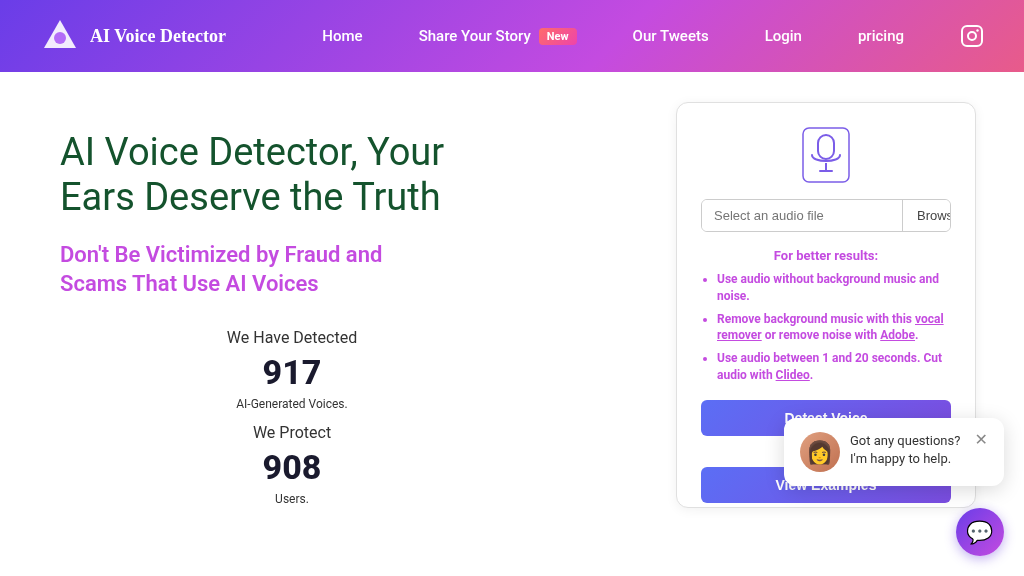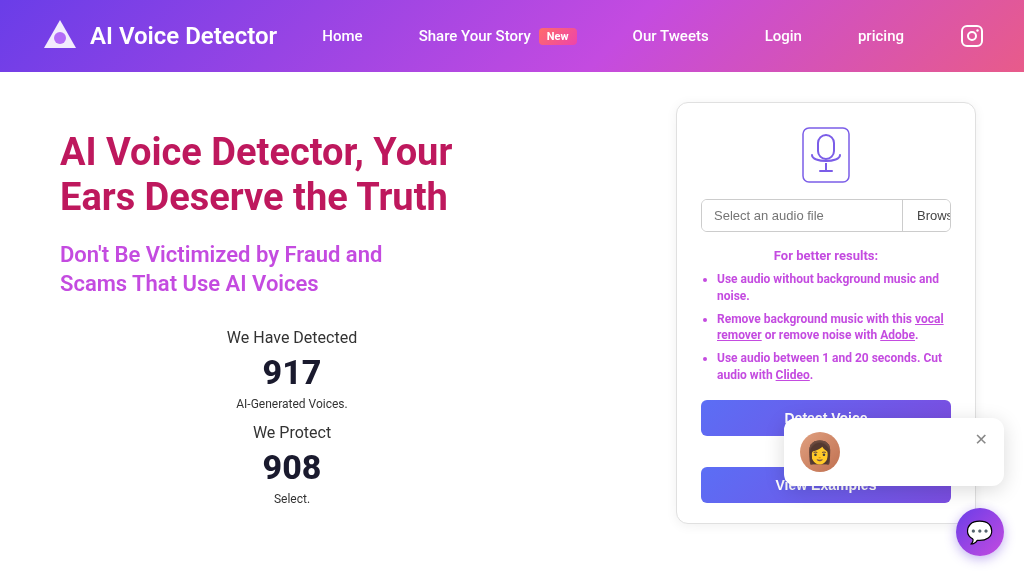--- a/index.html
+++ b/index.html
@@ -26,23 +26,24 @@
       align-items: center;
       gap: 10px;
       flex-shrink: 0;
     }
     .logo-icon {
       width: 40px;
       height: 40px;
     }
     .logo-text {
       color: white;
-      font-size: 24px;
+      font-size: 18px;
       font-weight: 600;
       white-space: nowrap;
+      font-family: Liberation Serif, serif;
     }
     .nav {
       display: flex;
       align-items: center;
       gap: 56px;
       margin-left: auto;
     }
     .nav-item {
       color: white;
       font-size: 15px;
@@ -80,22 +81,22 @@
     
     .left-panel {
       flex: 1;
       display: flex;
       flex-direction: column;
       justify-content: center;
       padding: 40px 60px;
     }
     .main-title {
       font-size: 38px;
-      font-weight: 700;
-      color: #be185d;
+      font-weight: 400;
+      color: #14532d;
       line-height: 1.2;
       margin-bottom: 20px;
     }
     .subtitle {
       font-size: 22px;
       font-weight: 600;
       color: #c44be0;
       line-height: 1.3;
       margin-bottom: 30px;
     }
@@ -126,21 +127,21 @@
       display: flex;
       align-items: flex-start;
       justify-content: center;
       padding: 20px;
       padding-top: 30px;
     }
     .upload-card {
       width: 300px;
       border: 1.5px solid #e0e0e0;
       border-radius: 12px;
-      padding: 24px 24px 20px;
+      padding: 24px 24px 4px;
       background: white;
       box-shadow: 0 2px 12px rgba(0,0,0,0.06);
       margin-left: 44px;
     }
     .mic-icon-area {
       display: flex;
       justify-content: center;
       margin-bottom: 16px;
     }
     .mic-svg {
@@ -339,21 +340,21 @@
       <span>Scams That Use AI Voices</span>
     </p>
     <div class="stat-row">
       <span>We Have Detected</span>
       <span class="stat-number">917</span>
       <span class="stat-label">AI-Generated Voices.</span>
     </div>
     <div class="stat-row">
       <span>We Protect</span>
       <span class="stat-number">908</span>
-      <span class="stat-label">Select.</span>
+      <span class="stat-label">Users.</span>
     </div>
   </div>
 
   <div class="right-panel">
     <div class="upload-card">
 
       <div class="mic-icon-area">
         <svg class="mic-svg" width="48" height="56" viewBox="0 0 48 56" fill="none" xmlns="http://www.w3.org/2000/svg">
           <rect x="1" y="1" width="46" height="54" rx="6" stroke="#7b5de8" stroke-width="1.5" fill="none"></rect>
           <rect x="16" y="8" width="16" height="24" rx="8" fill="none" stroke="#7b5de8" stroke-width="2"></rect>
@@ -385,19 +386,20 @@
   </div>
 
 </div>
 
 <div class="chat-widget">
   <div class="chat-bubble">
     <div class="chat-bubble-header">
       <div class="chat-avatar">
         <span class="chat-avatar-face">👩</span>
       </div>
+      <span class="chat-text">Got any questions? I'm happy to help.</span>
       <span class="chat-close">✕</span>
     </div>
   </div>
   <div class="chat-trigger">
     <span class="chat-trigger-icon">💬</span>
   </div>
 </div>
 
 </body></html>

